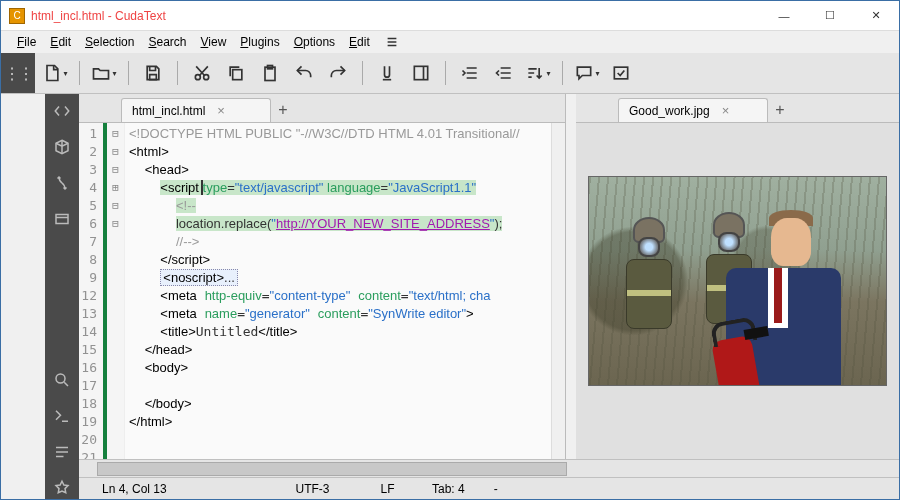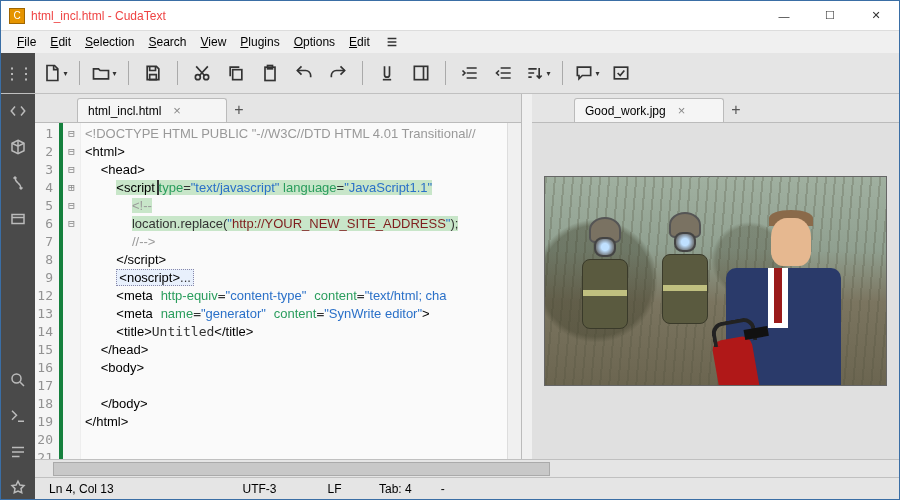--- a/index.html
+++ b/index.html
@@ -16,21 +16,21 @@
   .menu-item { cursor: default; }
   .menu-tri { width: 16px; height: 16px; display: flex; align-items: center; justify-content: center; }
   .toolbar-wrap { display: flex; height: 40px; background: #e5e5e5; }
   .toolbar-left { width: 34px; height: 100%; background: #4a4a4a; display: flex; align-items: center; justify-content: center; }
   .dots3 { color: #ccc; font-size: 16px; letter-spacing: -2px; }
   .toolbar { flex: 1; display: flex; align-items: center; gap: 6px; padding: 0 6px; }
   .tbtn { width: 28px; height: 28px; display: flex; align-items: center; justify-content: center; color: #333; position: relative; }
   .tbtn svg { width: 20px; height: 20px; stroke: #333; fill: none; stroke-width: 2; }
   .tbtn .dd { font-size: 8px; margin-left: 1px; color: #333; }
   .tsep { width: 1px; height: 24px; background: #aaa; margin: 0 4px; }
-  .body-row { flex: 1; display: flex; min-height: 0; border-top: 1px solid #c0c0c0; }
+  .body-row { flex: 1; display: flex; min-height: 0; border-top: 1px solid #c0c0c0; padding-left: 44px; }
   .sidebar { width: 34px; background: #4a4a4a; display: flex; flex-direction: column; align-items: center; padding-top: 6px; gap: 14px; }
   .side-icon { width: 22px; height: 22px; color: #bbb; display: flex; align-items: center; justify-content: center; }
   .side-icon svg { width: 18px; height: 18px; stroke: #bbb; fill: none; stroke-width: 2; }
   .spacer { flex: 1; }
   .panes { flex: 1; display: flex; flex-direction: column; min-width: 0; }
   .pane-row { flex: 1; display: flex; min-height: 0; }
   .pane { display: flex; flex-direction: column; min-width: 0; background: #fafafa; }
   .pane.left { flex: 0 0 487px; border-right: 1px solid #bbb; }
   .pane.right { flex: 1; margin-left: 10px; }
   .tabstrip { height: 28px; display: flex; align-items: flex-end; background: #e5e5e5; padding-left: 6px; gap: 0; }
@@ -40,21 +40,21 @@
   .tab.plus { min-width: 24px; background: transparent; border: none; justify-content: center; font-size: 16px; color: #555; padding: 0 6px; }
   .editor { flex: 1; display: flex; min-height: 0; background: #fafafa; border-top: 1px solid #bbb; position: relative; overflow: hidden; }
   .gutter1 { width: 28px; background: #f5f5f5; border-right: 4px solid #15803d; font-family: Consolas, monospace; font-size: 13px; color: #929292; text-align: right; padding: 2px 6px 0 0; line-height: 18px; }
   .gutter2 { width: 18px; background: #f5f5f5; border-right: 1px solid #eee; font-family: Consolas, monospace; font-size: 11px; color: #888; text-align: center; line-height: 18px; padding-top: 2px; }
   .code { flex: 1; font-family: Consolas, monospace; font-size: 13px; line-height: 18px; padding: 2px 0 0 4px; white-space: pre; color: #333; overflow: hidden; }
   .code .c-gray { color: #999; }
   .code .c-tag { color: #000000; }
   .code .c-attr { color: #2a9d5d; }
   .code .c-str { color: #2a70c8; }
   .code .c-sel { background: #c8e6c9; }
-  .code .c-link { color: #7f1d1d; }
+  .code .c-link { color: #a21caf; text-decoration: underline; }
   .code .c-box { background: #e8f0fc; border: 1px dotted #88a; padding: 0 2px; }
   .code .cur { border-left: 2px solid #333; margin-left: -2px; }
   .imgview { flex: 1; display: flex; align-items: center; justify-content: center; background: #e0e0e0; border-top: 1px solid #bbb; padding: 30px 12px 50px 12px; }
   .imgview .photo { width: 100%; height: 210px; background: linear-gradient(180deg,#a0b0a0 0%,#90a090 35%,#7b7560 60%,#6b6550 100%); border: 1px solid #666; position: relative; overflow: hidden; }
   .photo .brush { position: absolute; inset: 0; background:
      radial-gradient(circle at 15% 50%, rgba(60,60,40,.4) 0 18%, transparent 20%),
      radial-gradient(circle at 60% 40%, rgba(70,70,50,.3) 0 14%, transparent 16%),
      repeating-linear-gradient(95deg, rgba(80,80,60,.25) 0 2px, transparent 2px 9px);
   }
   .ff { position: absolute; width: 60px; height: 130px; }
@@ -71,21 +71,21 @@
   .suit .shirt { position: absolute; top: 0; left: 42px; width: 20px; height: 60px; background: #fff; }
   .suit .tie { position: absolute; top: 0; left: 48px; width: 8px; height: 55px; background: #9a1a1a; }
   .suit .ext { position: absolute; bottom: -5px; left: -10px; width: 40px; height: 60px; background: #b01818; border-radius: 10px 10px 6px 6px; transform: rotate(-10deg); }
   .suit .ext::before { content: ""; position: absolute; top: -18px; left: 2px; width: 36px; height: 20px; border: 4px solid #222; border-bottom: none; border-radius: 12px 12px 0 0; }
   .suit .ext::after { content: ""; position: absolute; top: -6px; right: -18px; width: 24px; height: 10px; background: #111; }
   .hscroll { height: 18px; background: #e5e5e5; border-top: 1px solid #c0c0c0; display: flex; align-items: center; }
   .hscroll .track { flex: 1; height: 16px; background: #e5e5e5; position: relative; margin: 0 18px; }
   .hscroll .thumb { position: absolute; left: 0; top: 1px; height: 14px; width: 60%; background: #c8c8c8; border: 1px solid #aaa; }
   .statusbar { height: 22px; background: #e5e5e5; border-top: 1px solid #c0c0c0; display: flex; align-items: center; font-size: 12px; }
   .statusbar .cell { padding: 0 14px; height: 100%; display: flex; align-items: center; border-right: 1px solid transparent; }
-  .statusbar .cell.pos { width: 180px; }
+  .statusbar .cell.pos { width: 180px; margin-left: 9px; }
   .statusbar .cell.enc { width: 90px; justify-content: center; }
   .statusbar .cell.le { width: 60px; justify-content: center; }
   .statusbar .cell.lang { width: 120px; justify-content: center; }
   .minimap-strip { width: 14px; background: #f0f0f0; border-left: 1px solid #ddd; }
 </style>
 </head>
 <body>
 
 <div class="window">
 

